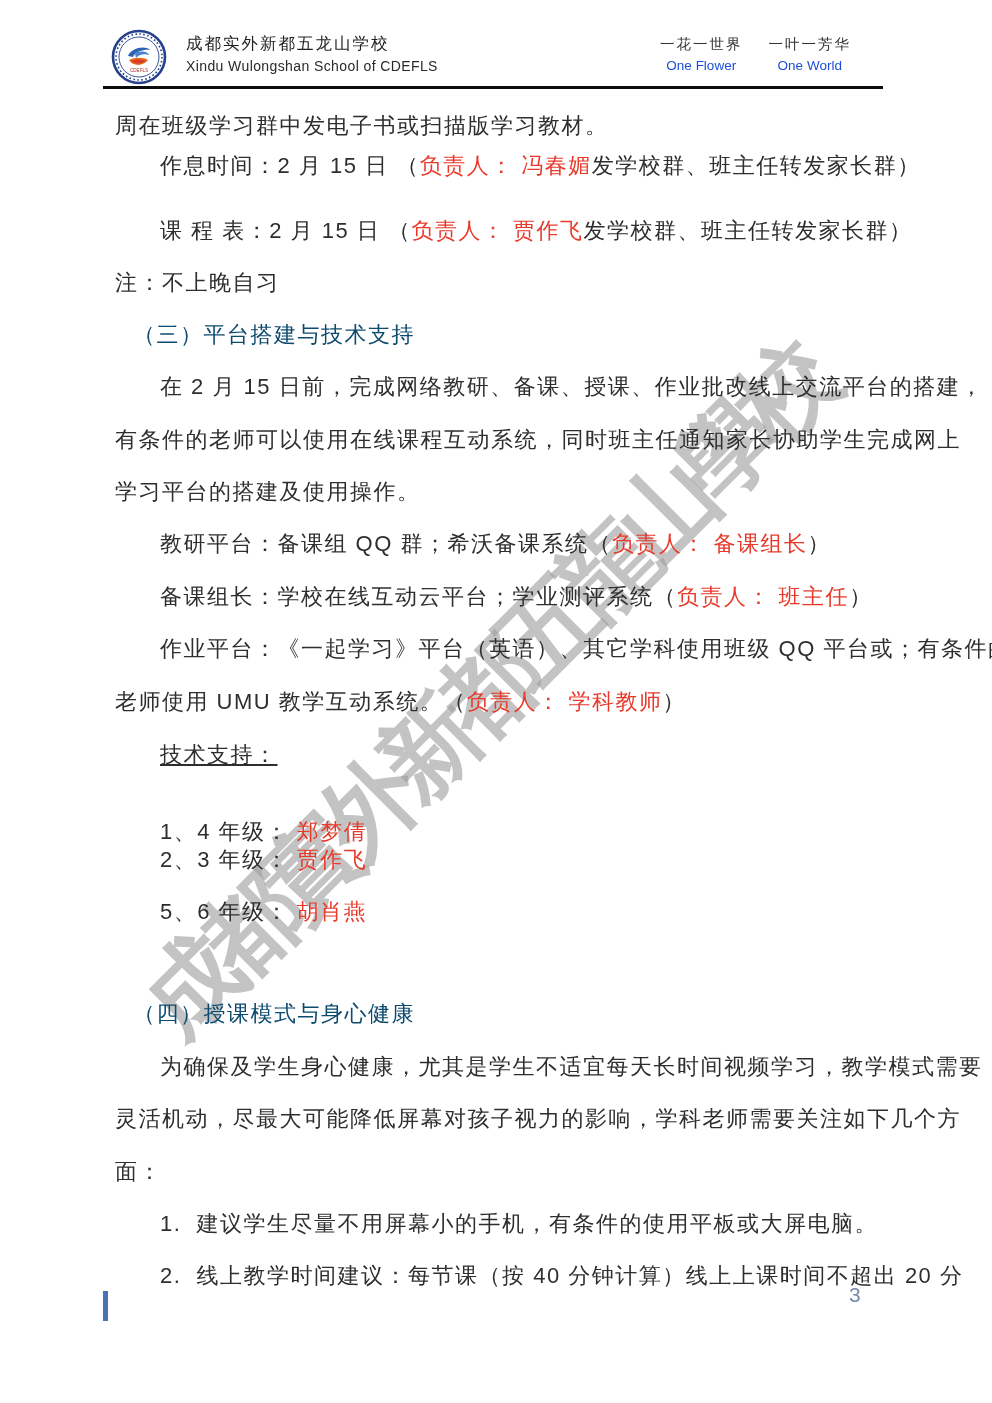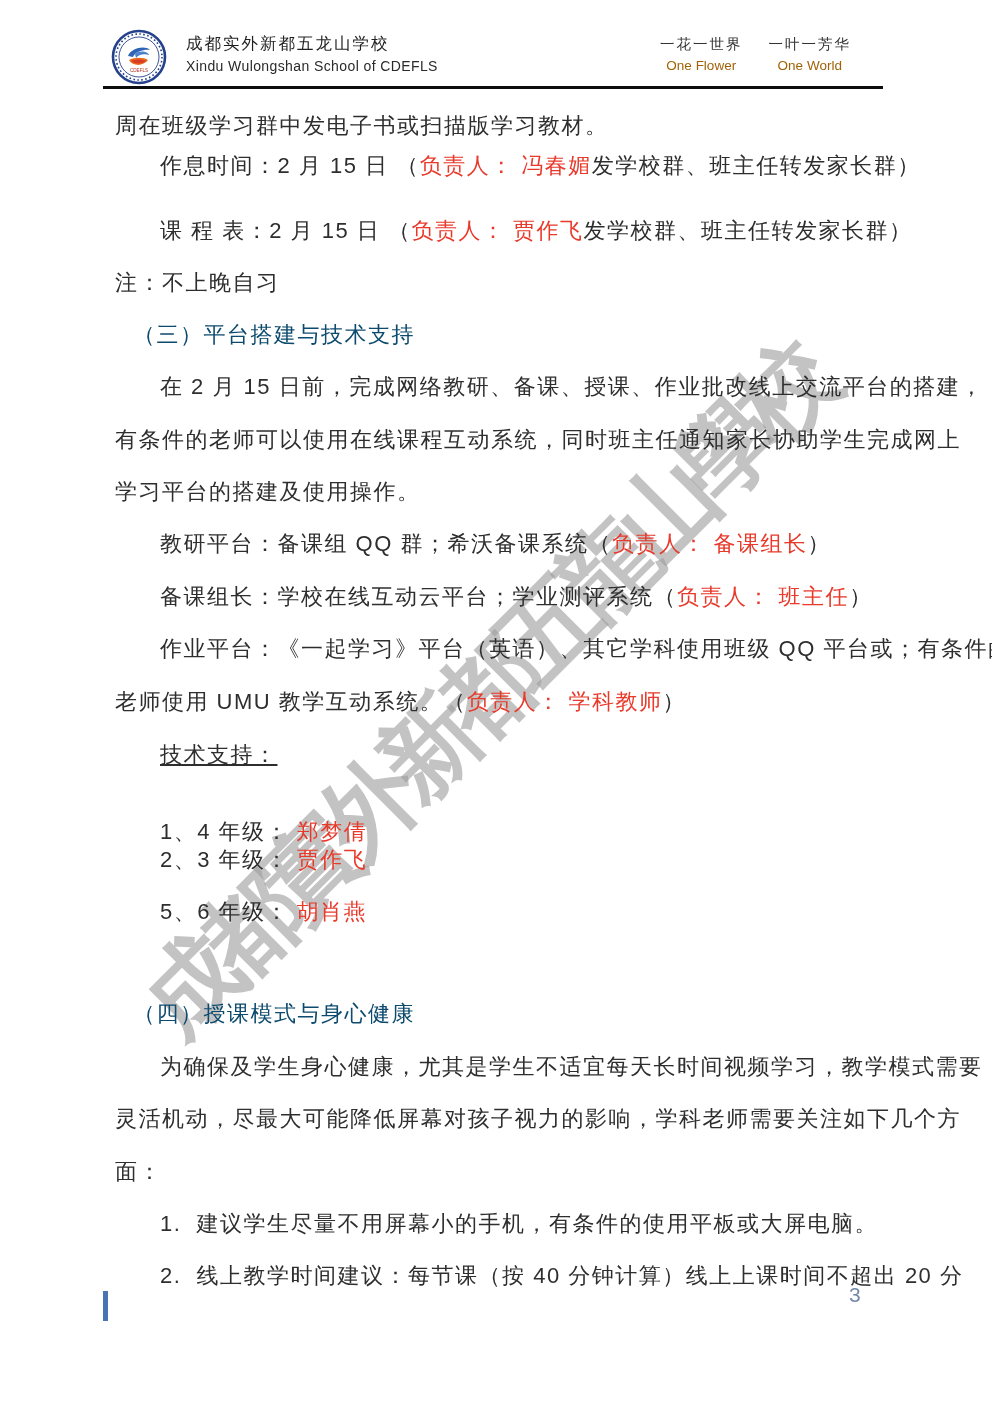--- a/index.html
+++ b/index.html
@@ -22,21 +22,21 @@
   #school-names { position: absolute; left: 186px; top: 31px; }
   #school-name-cn {
     font-size: 16.5px; color: #1f1f1f; letter-spacing: 2px; line-height: 24px;
   }
   #school-name-en {
     font-size: 14px; color: #2a2a2a; letter-spacing: 0.4px; line-height: 22px;
   }
   #mottos { position: absolute; left: 660px; top: 33px; display: flex; gap: 26px; }
   .motto-col { text-align: center; }
   .motto-cn { font-size: 14.5px; color: #333333; letter-spacing: 2px; line-height: 22px; }
-  .motto-en { font-size: 13.5px; color: #a16207; line-height: 21px; }
+  .motto-en { font-size: 13.5px; color: #1d4ed8; line-height: 21px; }
   #header-rule {
     position: absolute; left: 103px; top: 86px; width: 780px; height: 3px;
     background: #0d0d0d;
   }
 
   
   #watermark {
     position: absolute; left: 20px; top: 632px; width: 930px; height: 120px;
     z-index: 1;
     transform: rotate(-45deg);

